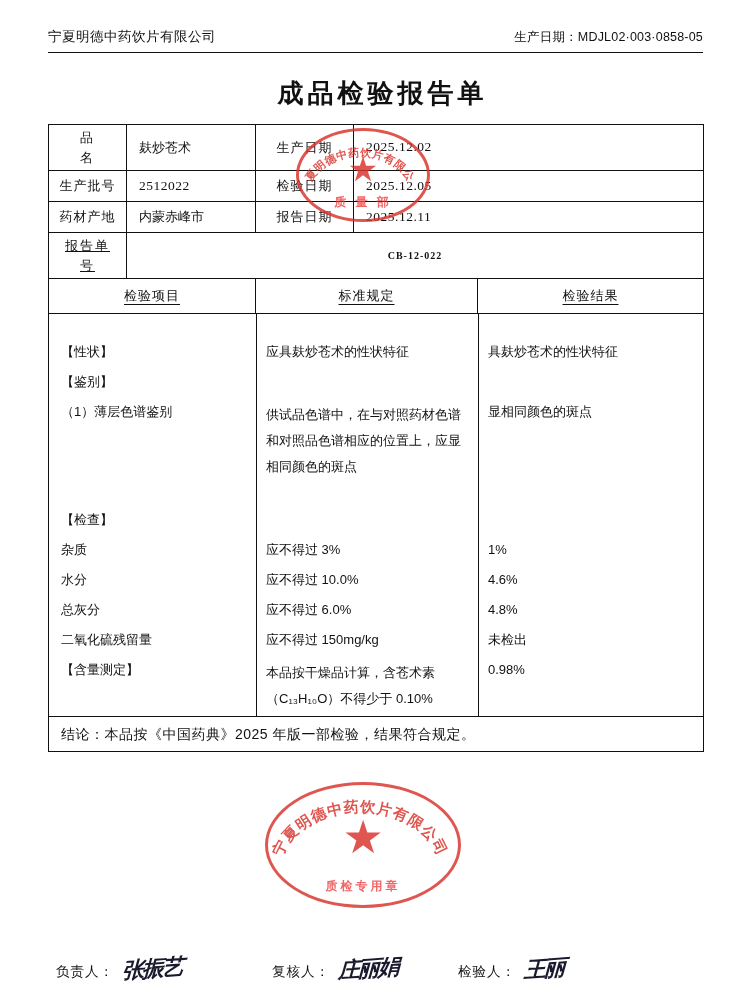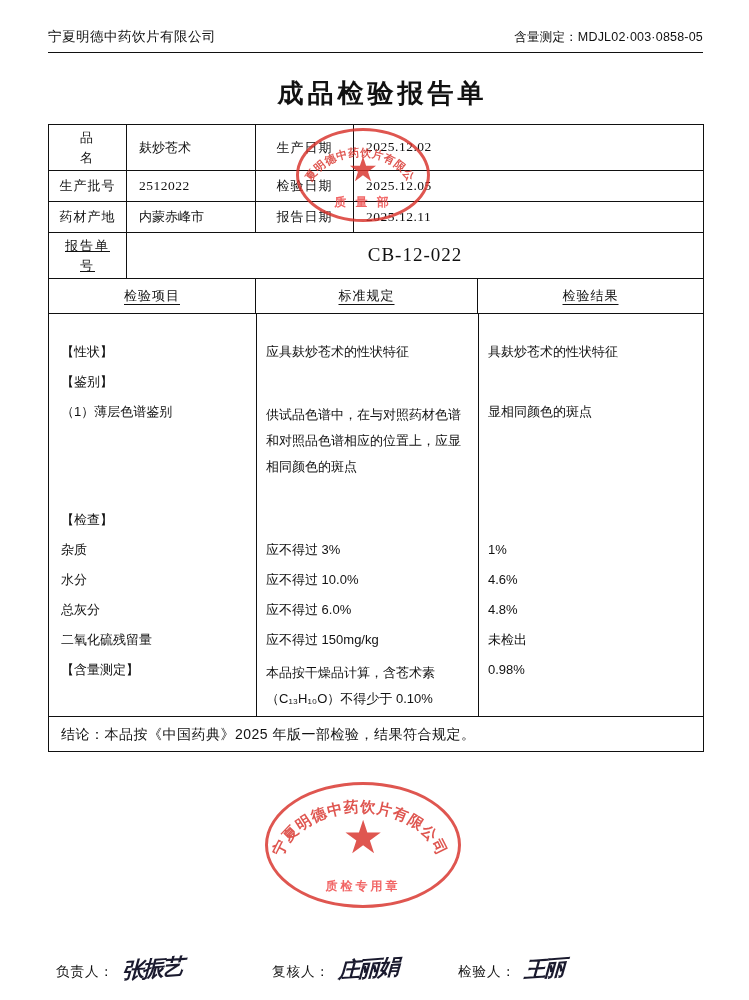--- a/index.html
+++ b/index.html
@@ -107,22 +107,23 @@
     letter-spacing: 0.5px;
   }
   .rpt-no-label {
     text-align: center;
     letter-spacing: 2px;
     text-decoration: underline;
   }
   .rpt-no-val {
     text-align: center;
     font-family: "Liberation Serif", "DejaVu Serif", serif;
-    font-size: 19px;
+    font-size: 10px;
     letter-spacing: 1px;
+    font-weight: bold;
   }
 
   
   .colhead {
     text-align: center;
     font-family: "Liberation Sans", "DejaVu Sans", sans-serif;
     font-size: 13px;
     letter-spacing: 1px;
     text-decoration: underline;
     text-underline-offset: 4px;
@@ -255,21 +256,21 @@
     font-weight: bold;
   }
 </style>
 </head>
 <body>
 
 <div class="page">
 
   <div class="doc-header">
     <div class="company">宁夏明德中药饮片有限公司</div>
-    <div class="docno"><span>含量测定：</span><span>MDJL02·003·0858-05</span></div>
+    <div class="docno"><span>生产日期：</span><span>MDJL02·003·0858-05</span></div>
   </div>
   <div class="header-rule"></div>
 
   <div class="doc-title">成品检验报告单</div>
 
   <table class="tbl">
     <colgroup>
       <col style="width:78px">
       <col style="width:129px">
       <col style="width:98px">

